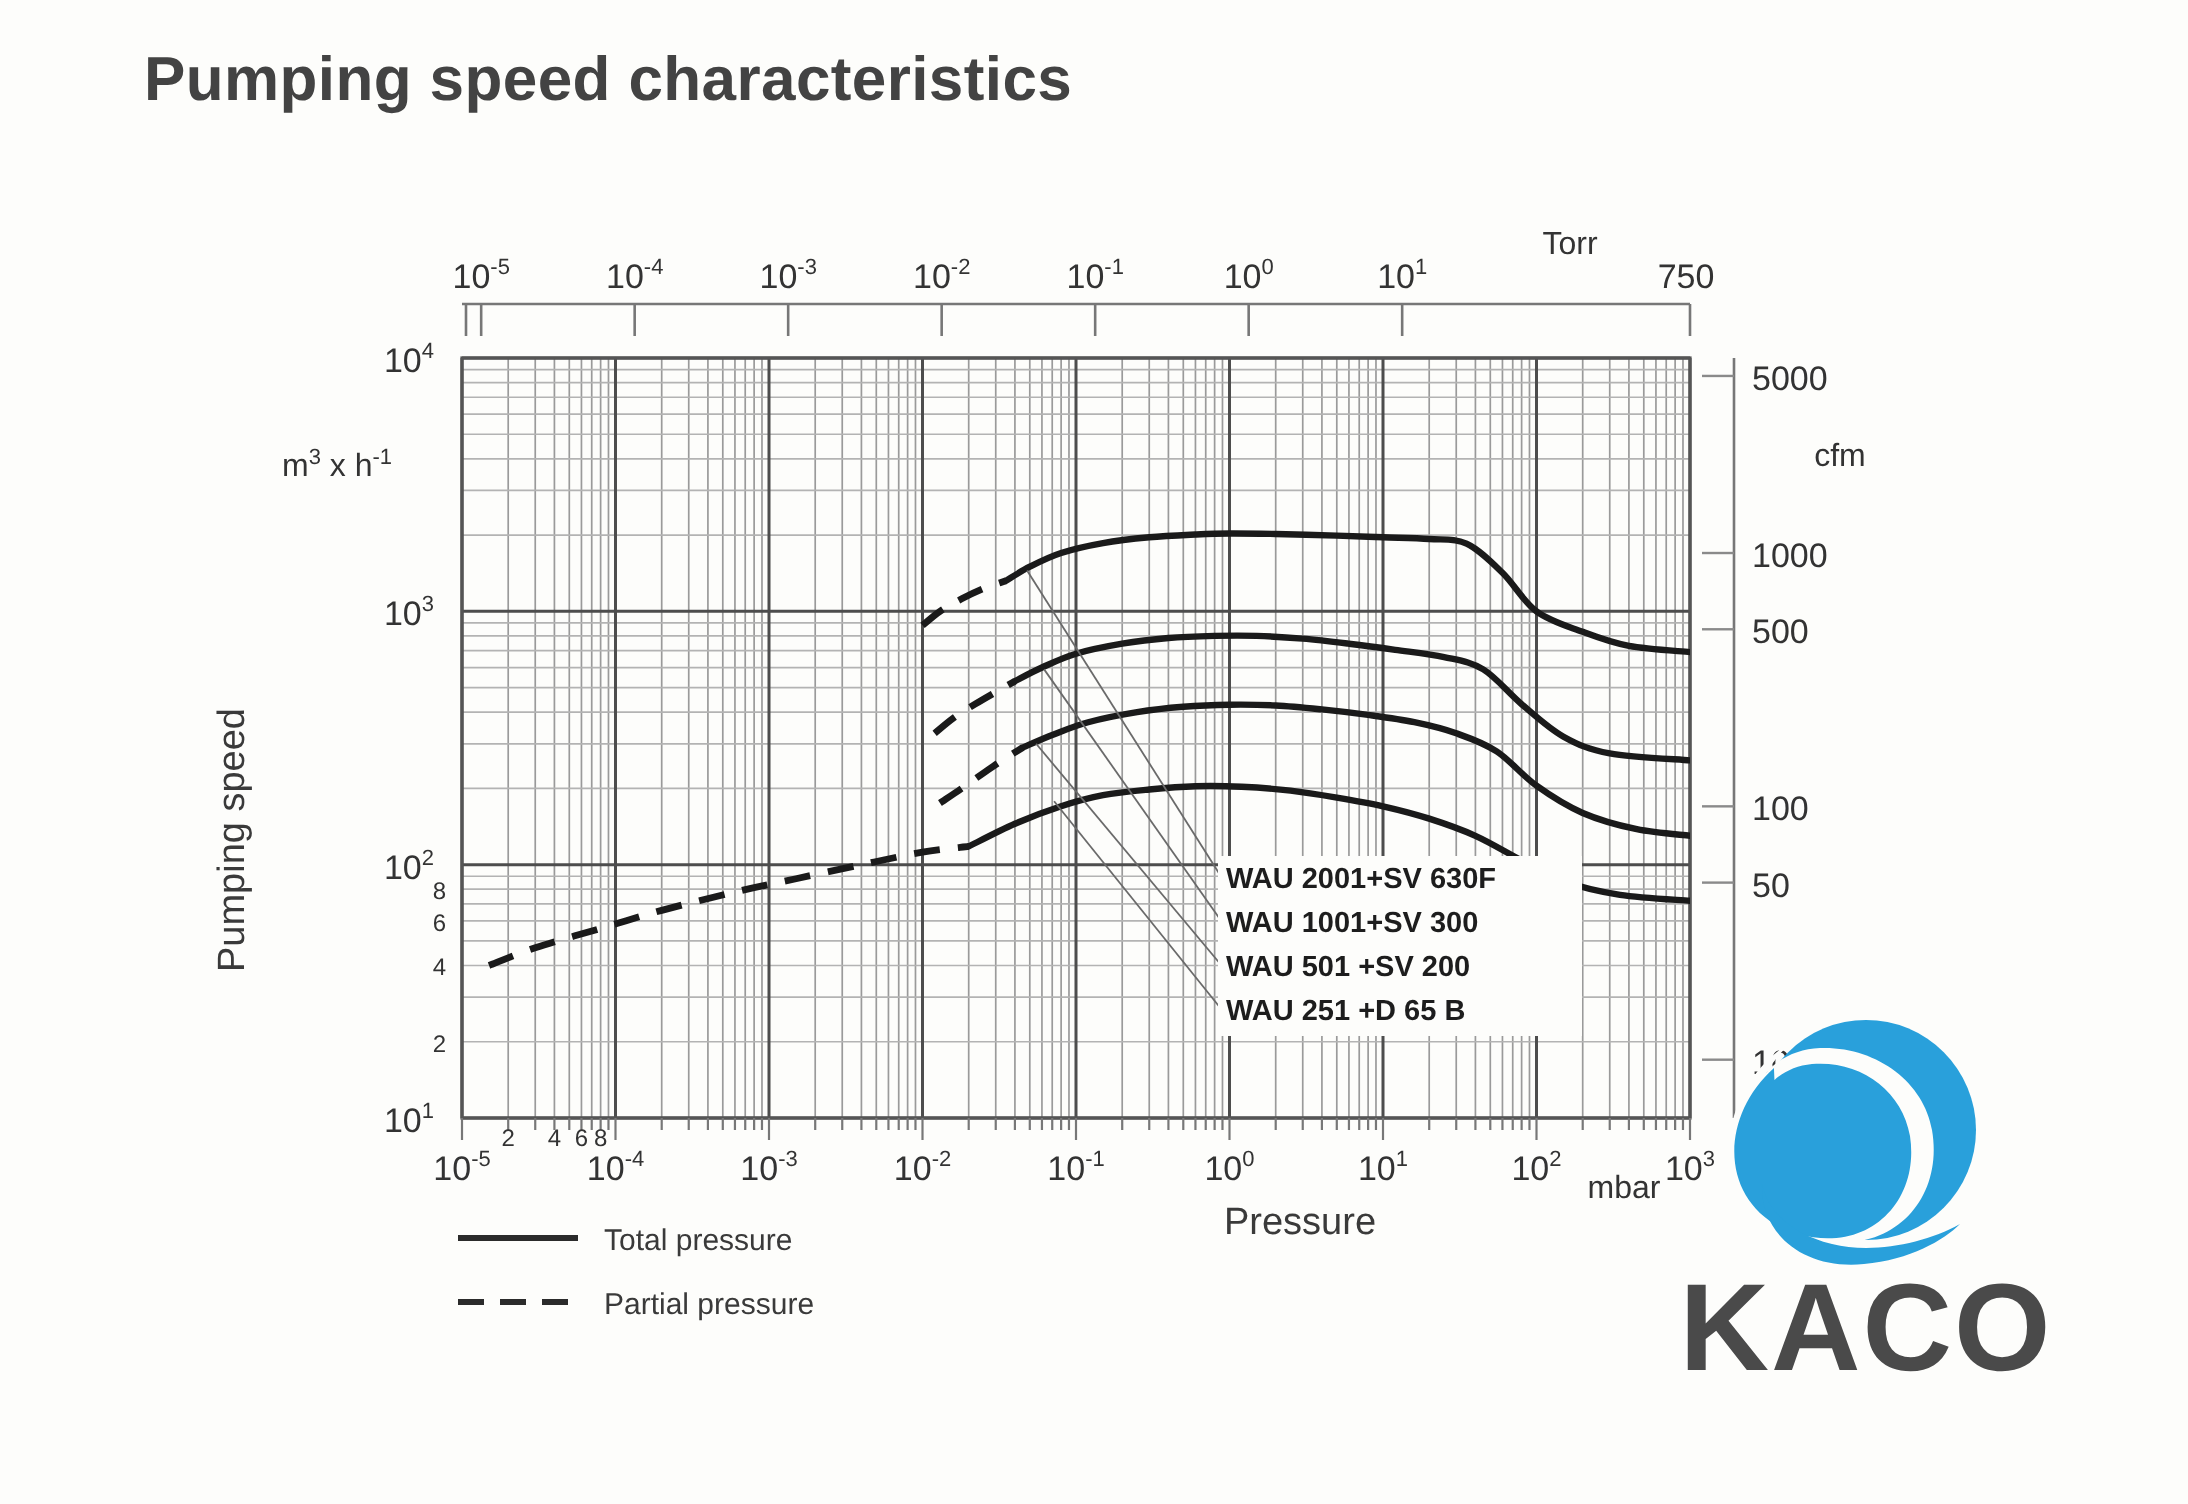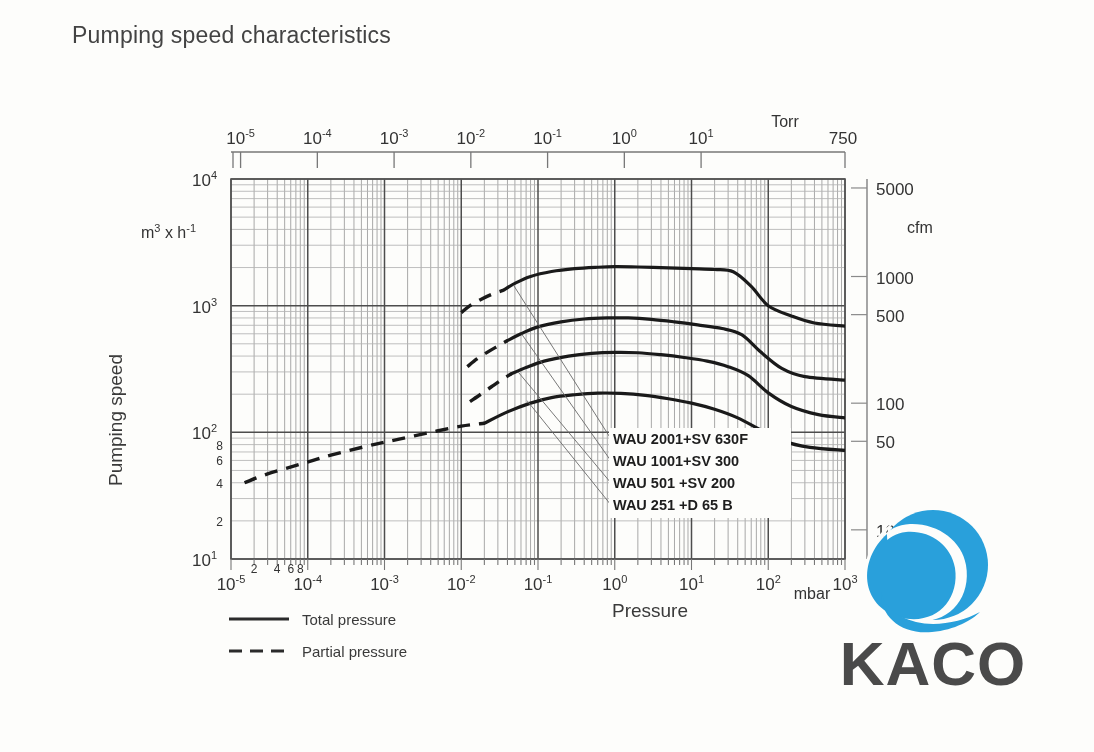--- a/index.html
+++ b/index.html
@@ -6,21 +6,21 @@
   body{
     width:1094px;height:752px;
     background:#fdfdfb;
     font-family:"Liberation Sans", sans-serif;
     color:#3a3a3a;
     overflow:hidden;
     position:relative;
   }
   #page-title{
     position:absolute;left:72px;top:22px;
-    font-size:23px;font-weight:400;color:#434343;
+    font-size:31px;font-weight:700;color:#434343;
     letter-spacing:.2px;
   }
   #chart-root{position:absolute;left:0;top:0;width:1094px;height:752px;}
   svg{display:block;}
   .axis-text{font-family:"Liberation Sans", sans-serif;fill:#333;}
   .tick-lab{font-size:17px;}
   .minor-lab{font-size:12px;fill:#333;}
   .unit-lab{font-size:16px;fill:#333;}
   .axname{font-size:19px;fill:#3a3a3a;}
   .curvelab{font-size:14.5px;font-weight:bold;fill:#1d1d1d;

